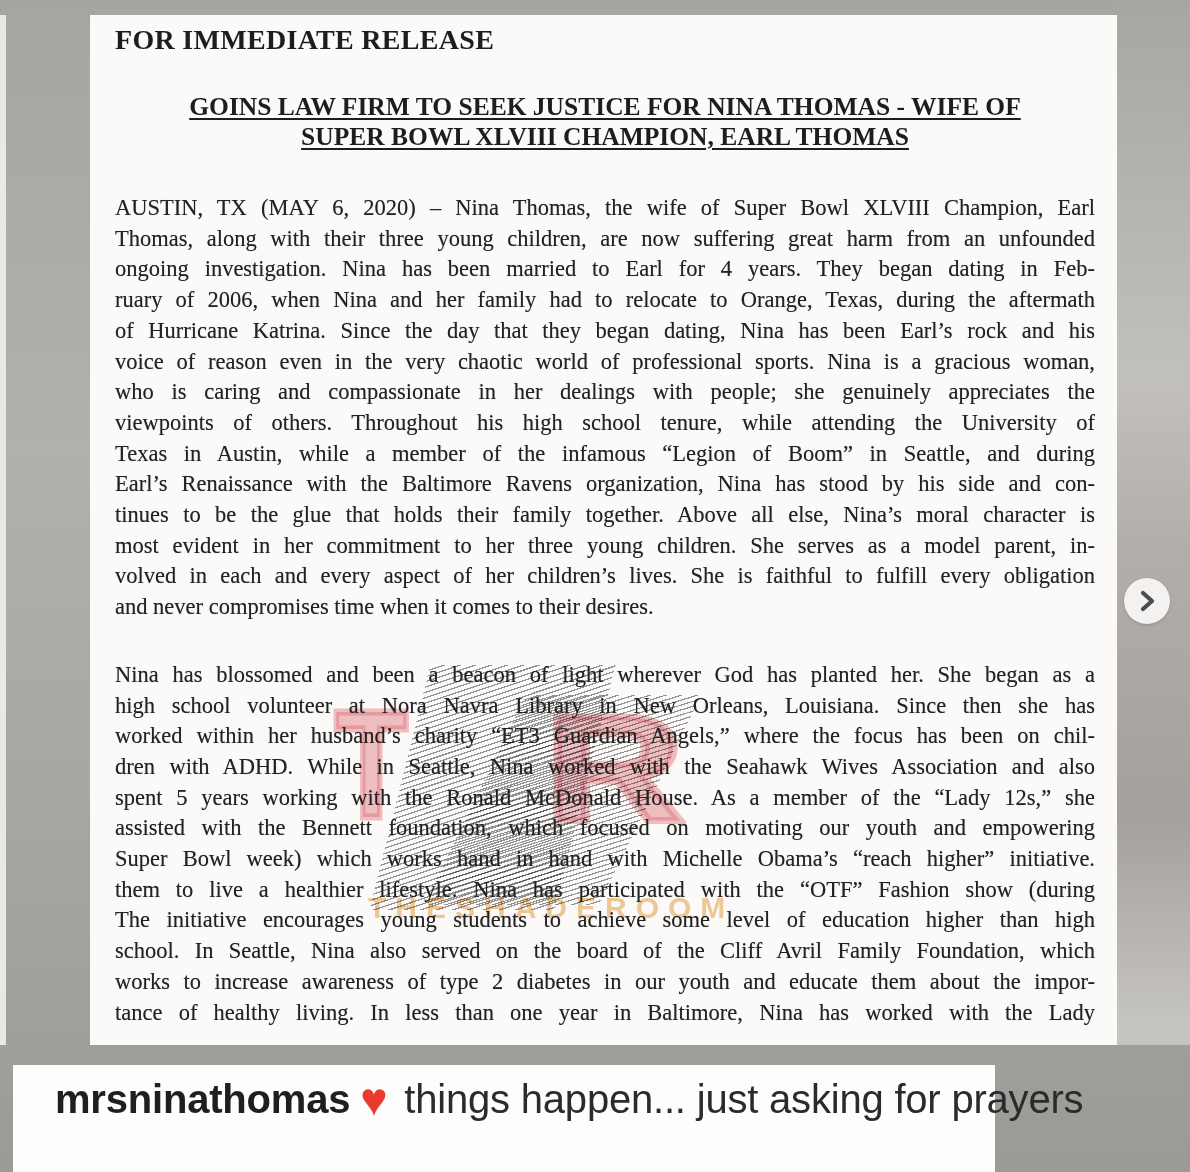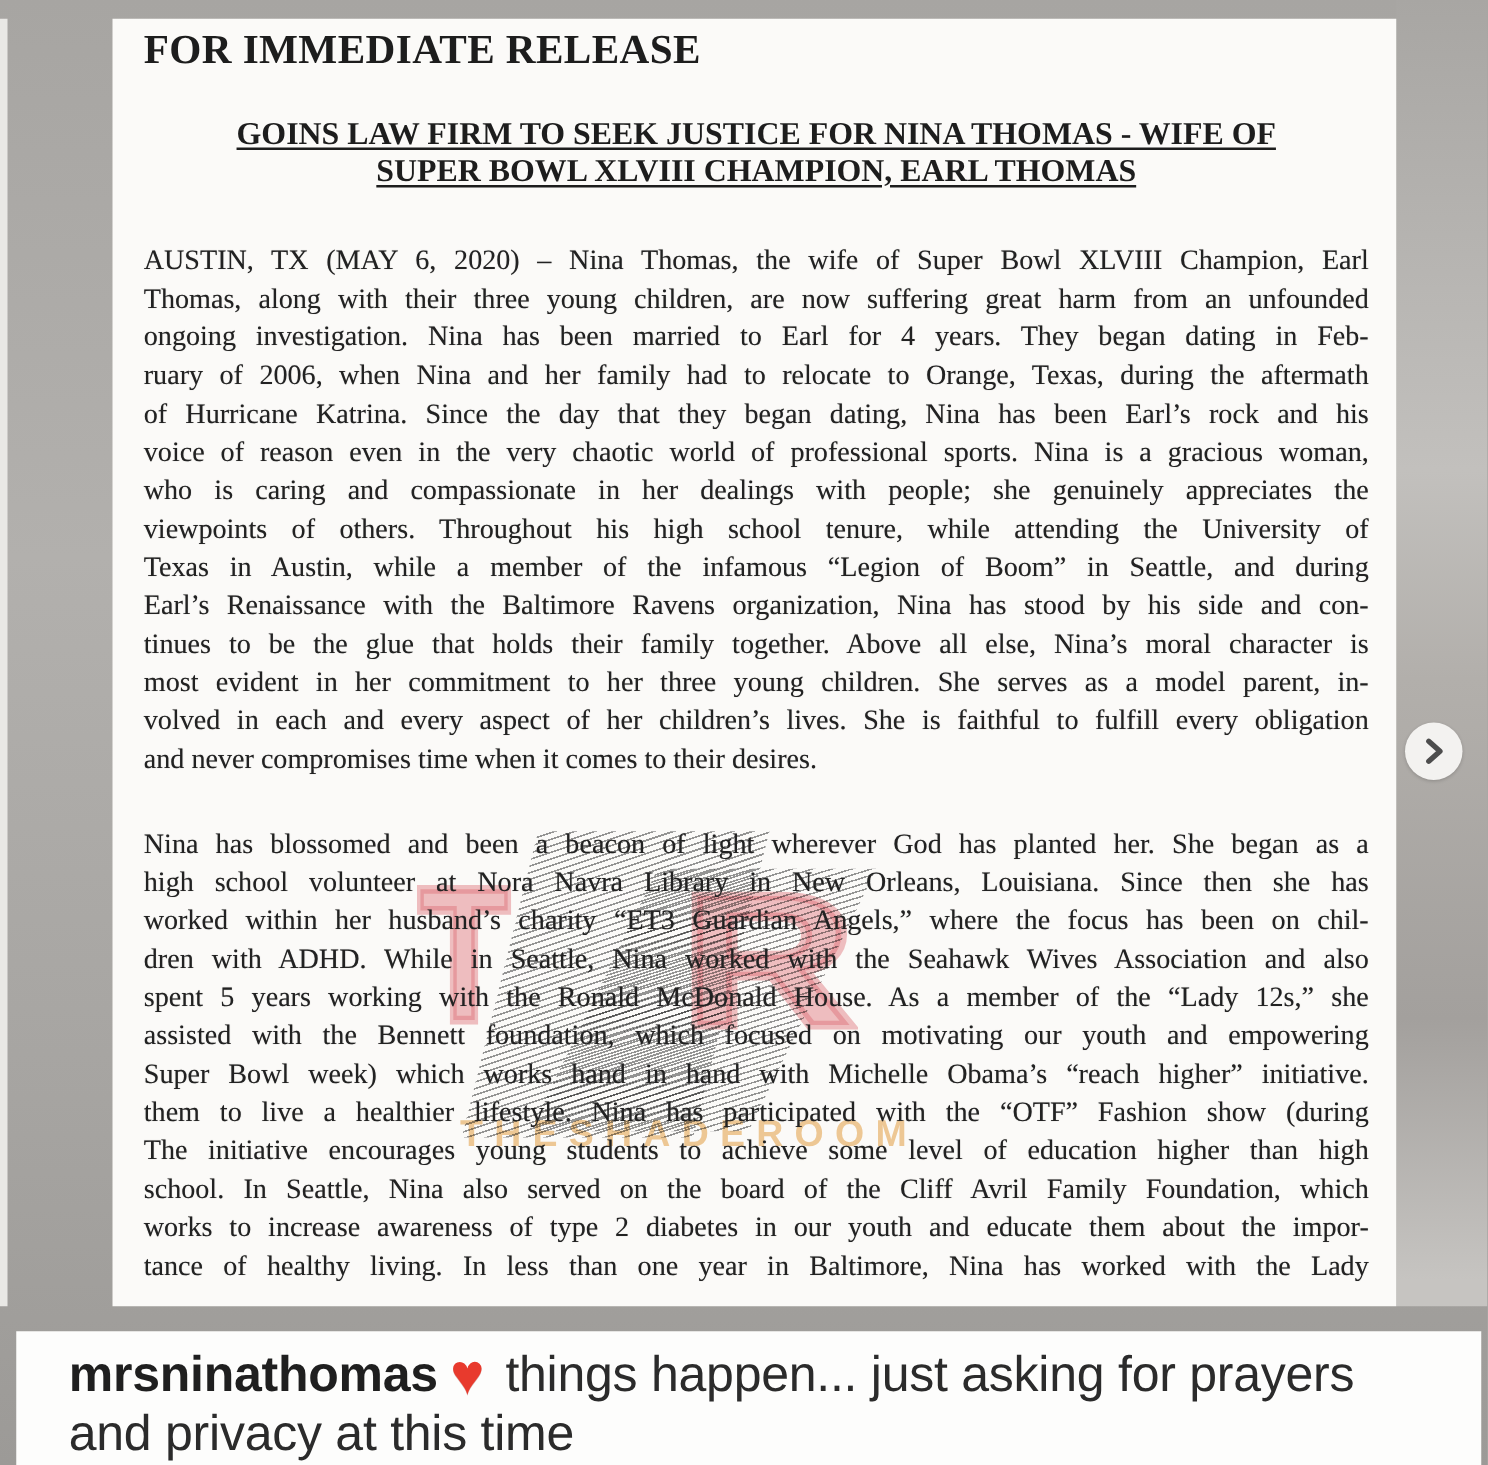--- a/index.html
+++ b/index.html
@@ -32,21 +32,21 @@
     position: absolute; left: 90px; top: 15px;
     width: 1027px; height: 1030px;
     background: #fbfaf8;
     box-sizing: border-box;
     padding: 10px 22px 0 25px;
     filter: blur(0.3px);
   }
   .doc-text-layer { position: relative; z-index: 2; }
   .doc-header {
     font-family: "Liberation Serif", serif;
-    font-weight: bold; font-size: 33px; line-height: 30px;
+    font-weight: bold; font-size: 28px; line-height: 30px;
     color: #1d1d1d;
     letter-spacing: 0.3px;
   }
   .doc-title {
     margin-top: 37px;
     text-align: center;
     font-family: "Liberation Serif", serif;
     font-weight: bold; font-size: 25.5px; line-height: 29.5px;
     color: #1d1d1d;
   }
@@ -115,21 +115,21 @@
     background: #f3f2f0;
     border: none; padding: 0;
     display: flex; align-items: center; justify-content: center;
     box-shadow: 0 1px 3px rgba(0,0,0,0.18);
     cursor: pointer;
   }
 
   
   .caption-bar {
     position: absolute; left: 13px; top: 1065px;
-    width: 1172px; height: 107px;
+    width: 982px; height: 107px;
     background: #fdfdfc;
     box-sizing: border-box;
     padding: 11px 20px 0 42px;
     color: #2b2b2b;
   }
   .caption-line {
     font-size: 40px; line-height: 47px;
     letter-spacing: -0.2px;
     white-space: nowrap;
   }
@@ -203,16 +203,15 @@
     <svg width="20" height="24" viewBox="0 0 20 24">
       <polyline points="6,4 15,12 6,20" fill="none" stroke="#4d4d4d" stroke-width="4.2" stroke-linecap="round" stroke-linejoin="round"></polyline>
     </svg>
   </button>
 
   <div class="caption-bar">
     <div class="caption-line">
       <span class="caption-username">mrsninathomas</span><span class="caption-heart">♥</span>
       <span>things happen... just asking for prayers</span>
     </div>
-    <div class="caption-line">and privacy at this time</div>
   </div>
 
 </div>
 
 </body></html>

